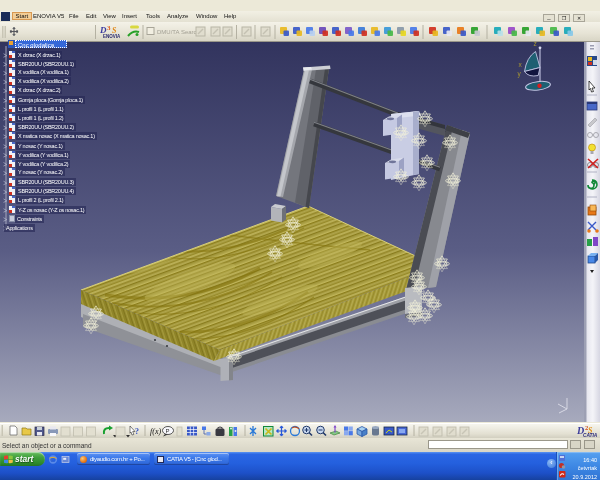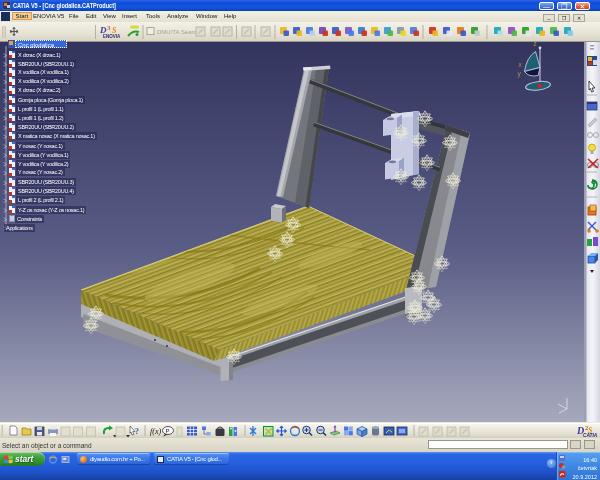--- a/index.html
+++ b/index.html
@@ -210,30 +210,20 @@
       <text x="517.5" y="75.5" font-size="6.5" fill="#A89830" font-family="Liberation Sans">y</text>
     </g>
 
     <g stroke="#E8E8F0" stroke-width="0.9" opacity="0.85">
       <line x1="567" y1="409" x2="567" y2="398"></line>
       <line x1="567" y1="409" x2="558" y2="404"></line>
       <line x1="567" y1="409" x2="559" y2="413"></line>
     </g>
   </svg>
 
-  <div id="titlebar">
-    <div class="abs" style="left:2px;top:1px;width:9px;height:9px;background:#203468;border:1px solid #4A5A90;">
-      <div class="abs" style="left:1px;top:1px;width:3px;height:3px;background:#E87820;"></div>
-      <div class="abs" style="left:4px;top:3px;width:3px;height:3px;background:#C8D0E8;"></div>
-    </div>
-    <div id="titletxt">CATIA V5 - [Cnc glodalica.CATProduct]</div>
-    <div class="winbtn" style="left:539px;background:linear-gradient(180deg,#7BA8F0,#2E5BC8);">—</div>
-    <div class="winbtn" style="left:557px;background:linear-gradient(180deg,#7BA8F0,#2E5BC8);">❐</div>
-    <div class="winbtn" style="left:575px;background:linear-gradient(180deg,#F0A088,#D03818);">✕</div>
-  </div>
 
   <div id="menubar">
     <div class="abs" style="left:1px;top:1px;width:9px;height:9px;background:#1A2C58;"></div>
     <span class="mi" style="left:12px;background:#F2CD96;border:1px solid #D89850;padding:0 2.5px;margin-top:-1px;">Start</span>
     <span class="mi" style="left:33px;">ENOVIA V5</span>
     <span class="mi" style="left:69px;">File</span>
     <span class="mi" style="left:86px;">Edit</span>
     <span class="mi" style="left:103px;">View</span>
     <span class="mi" style="left:122px;">Insert</span>
     <span class="mi" style="left:146px;">Tools</span>

